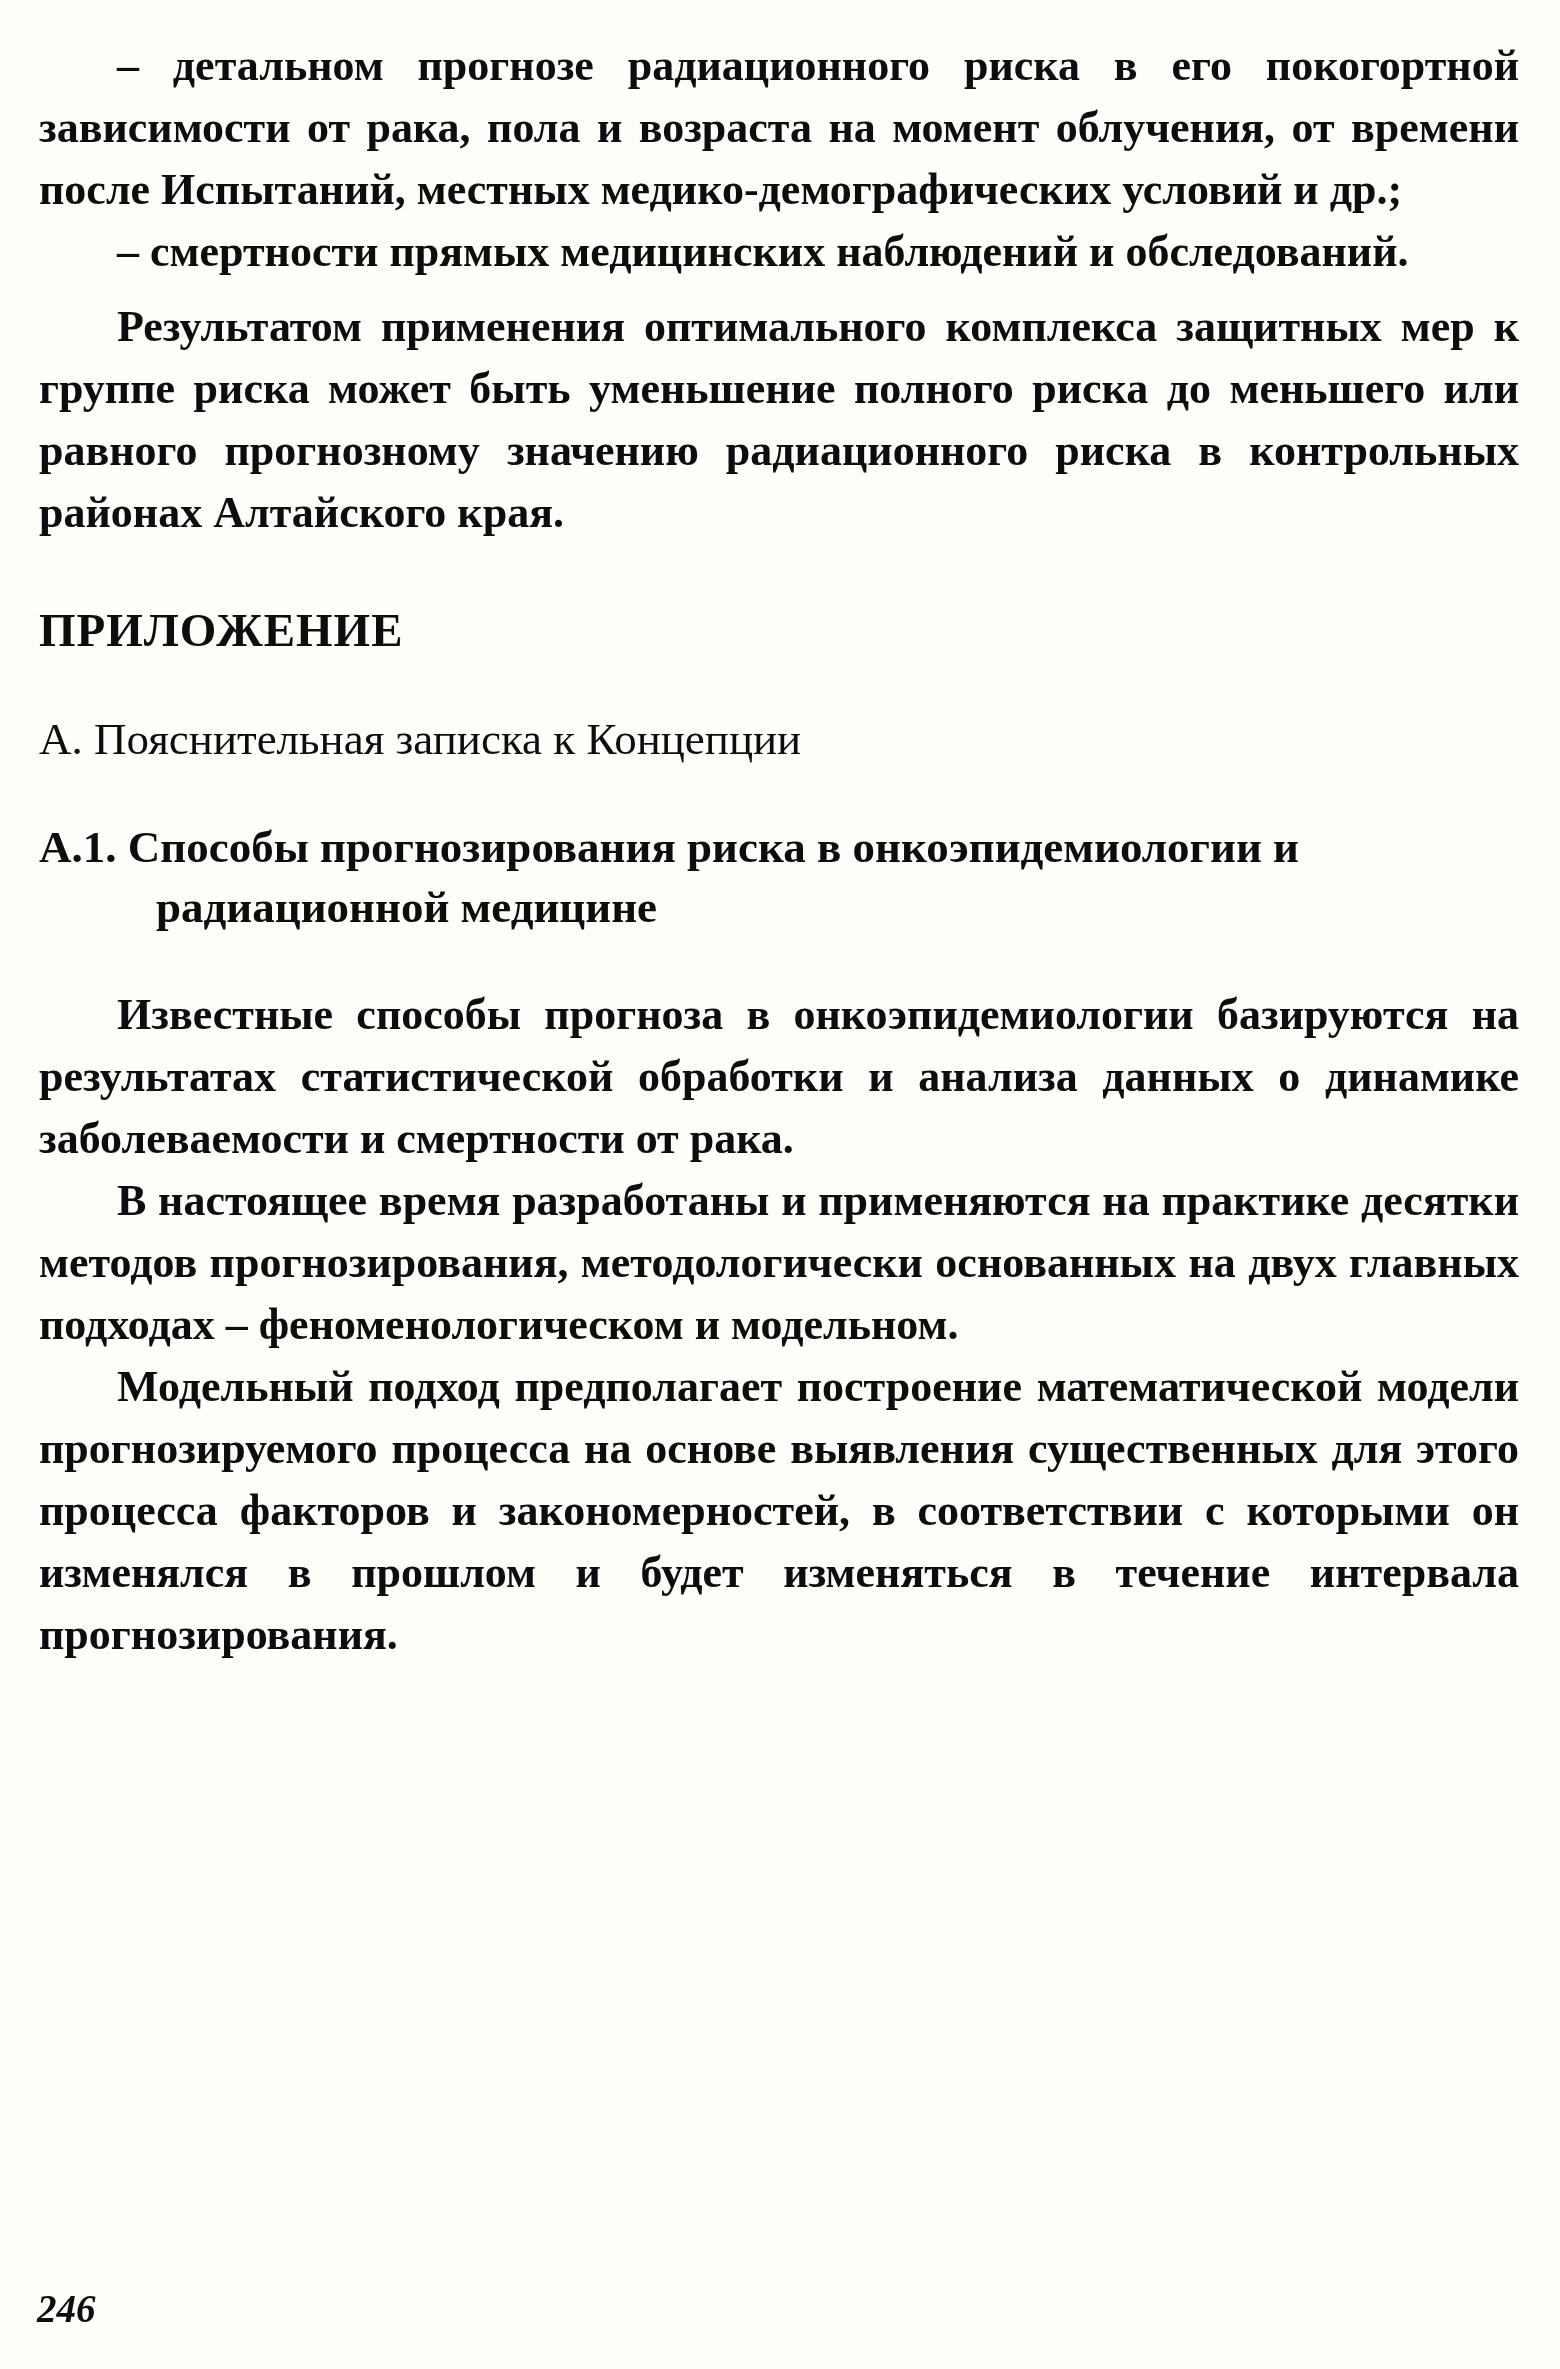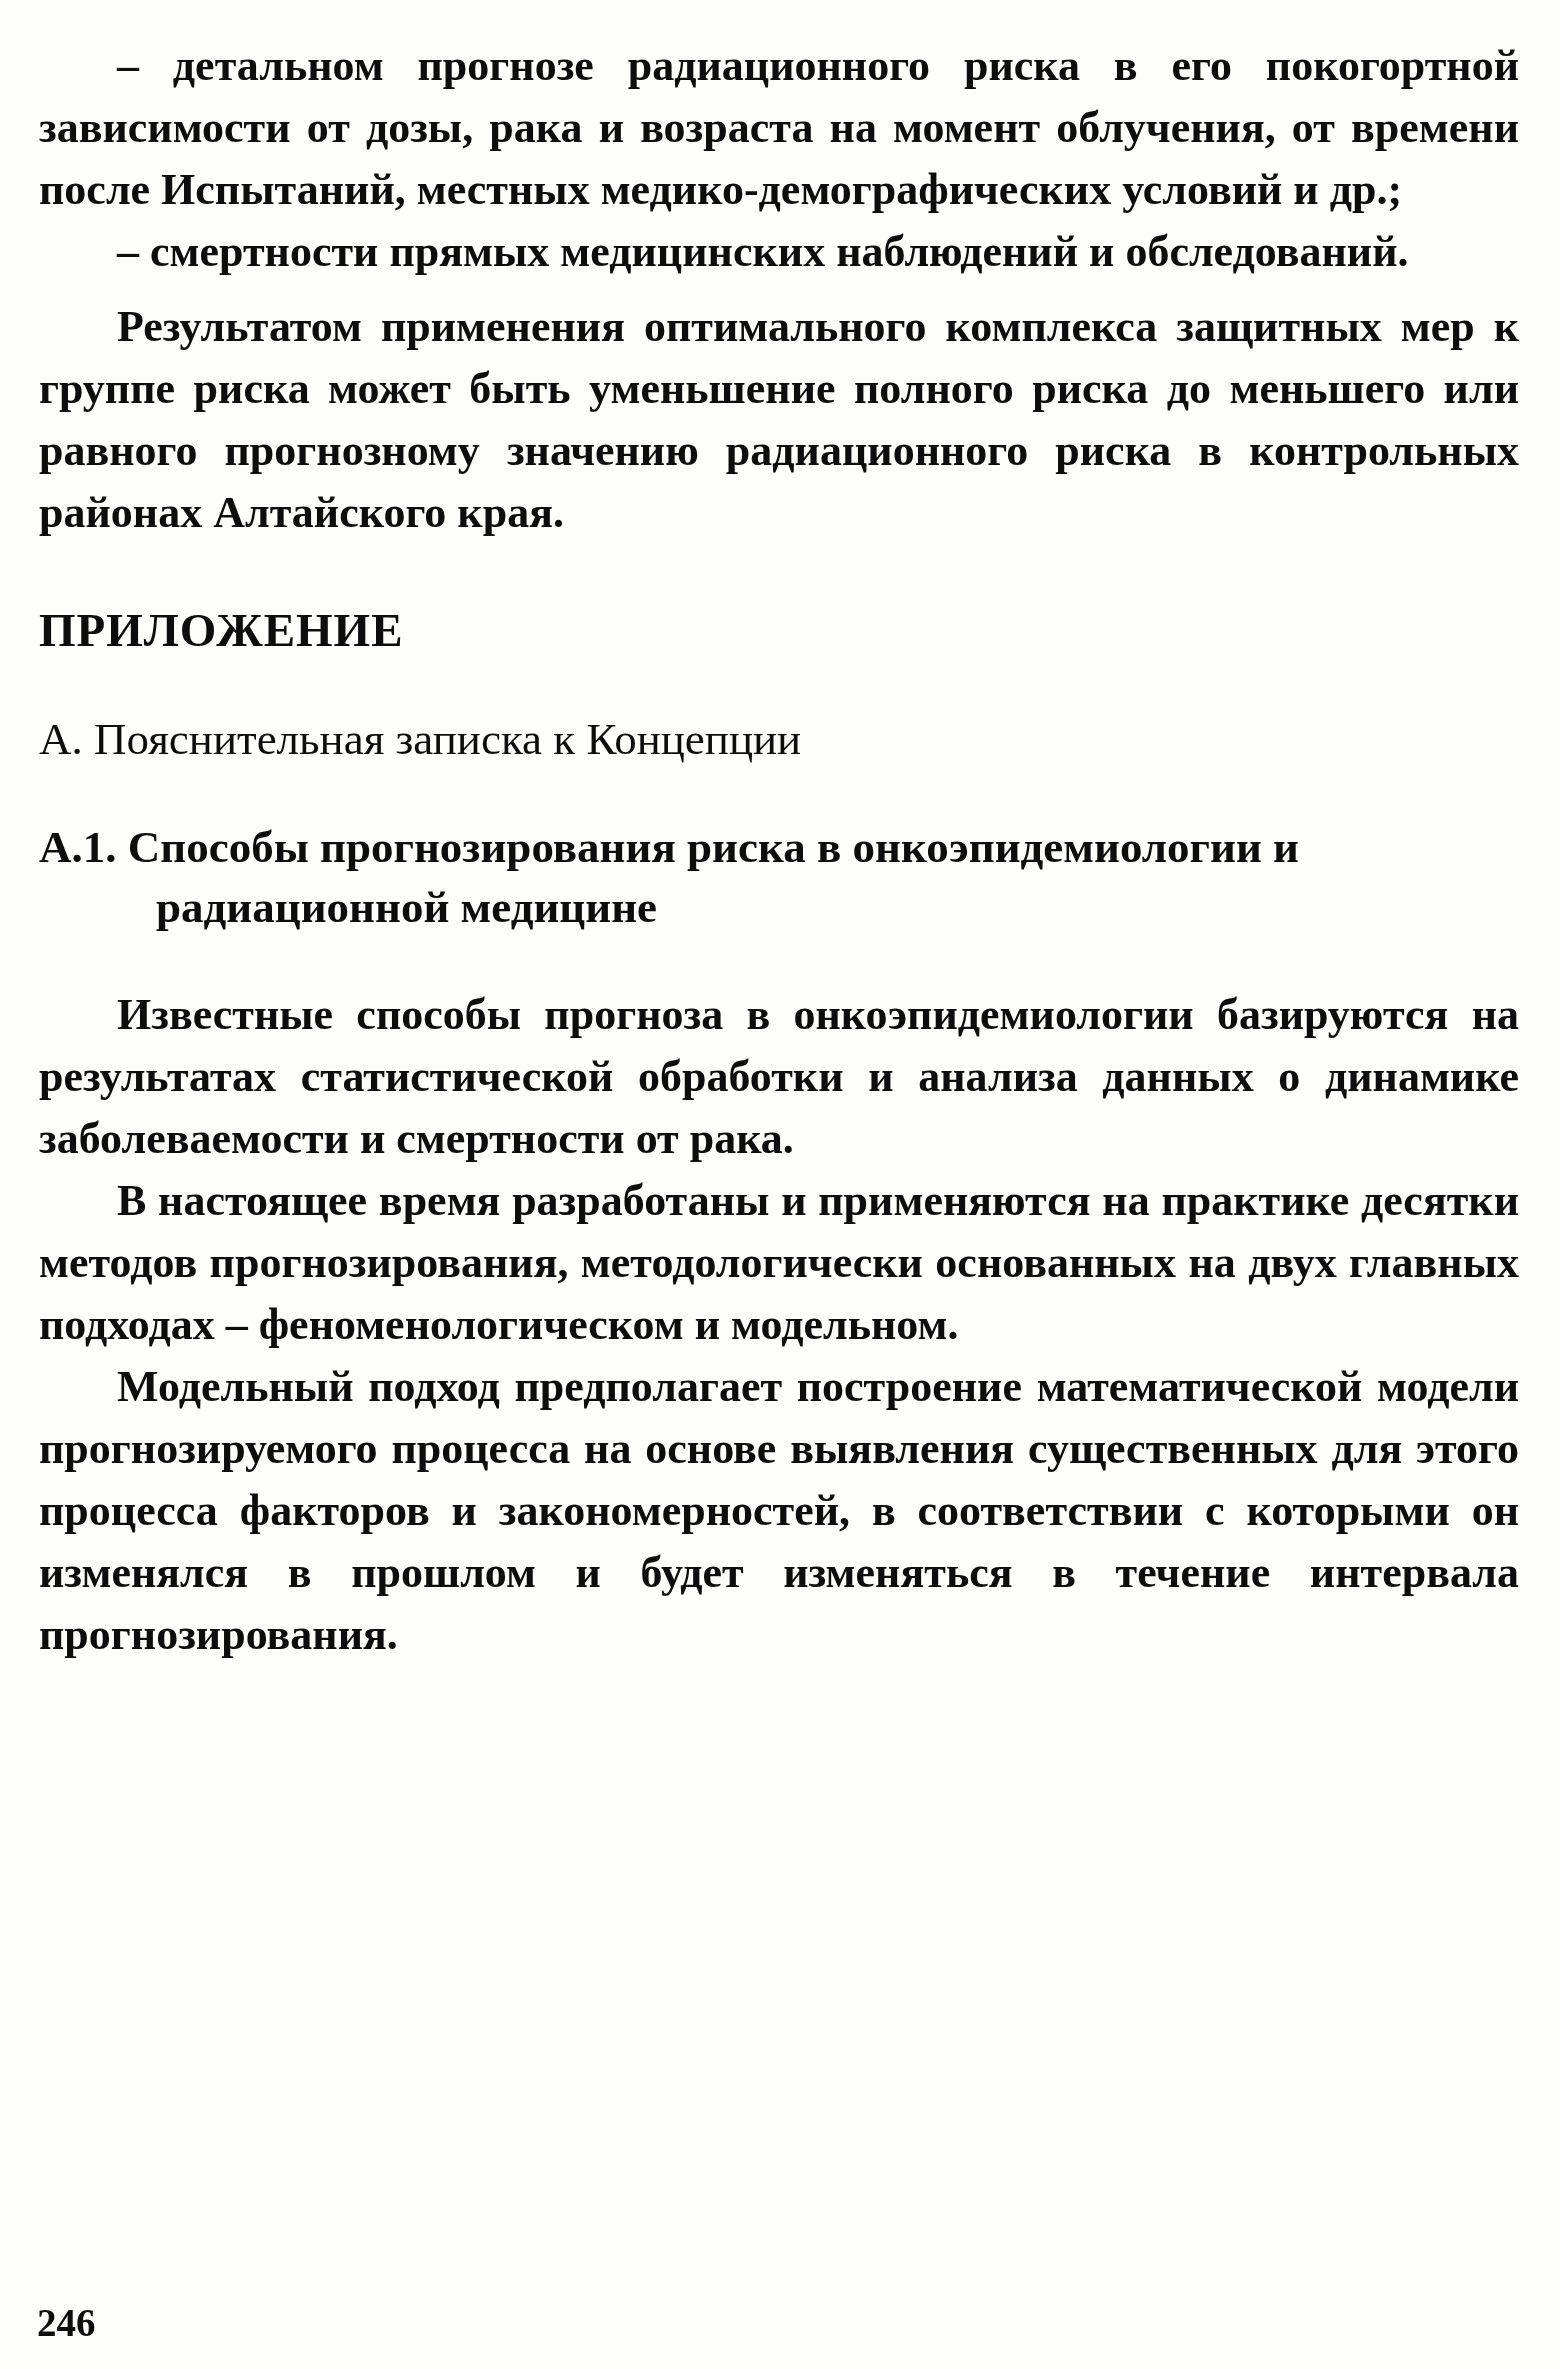--- a/index.html
+++ b/index.html
@@ -47,31 +47,32 @@
     font-size: 45px;
     line-height: 60px;
     margin: 16px 0 47px 0;
     padding-left: 117px;
     text-indent: -117px;
     font-weight: 700;
   }
   .page-number {
     position: absolute;
     left: 37px;
-    bottom: 25px;
+    bottom: 39px;
     font-size: 39px;
     font-weight: 700;
+    font-style: italic;
   }
 </style>
 </head>
 <body>
 
 <div class="page">
 
-  <p class="body">– детальном прогнозе радиационного риска в его покогортной зависимости от дозы, рака и возраста на момент облучения, от времени после Испытаний, местных медико-демографических условий и др.;</p>
+  <p class="body">– детальном прогнозе радиационного риска в его покогортной зависимости от рака, пола и возраста на момент облучения, от времени после Испытаний, местных медико-демографических условий и др.;</p>
   <p class="body">– смертности прямых медицинских наблюдений и обследований.</p>
 
   <p class="body gap-before">Результатом применения оптимального комплекса защитных мер к группе риска может быть уменьшение полного риска до меньшего или равного прогнозному значению радиационного риска в контрольных районах Алтайского края.</p>
 
   <h1 class="h-appendix">ПРИЛОЖЕНИЕ</h1>
 
   <h2 class="h-section">А. Пояснительная записка к Концепции</h2>
 
   <h3 class="h-sub"><span>А.1.</span> <span>Способы прогнозирования риска в онкоэпидемиологии и радиационной медицине</span></h3>
 

